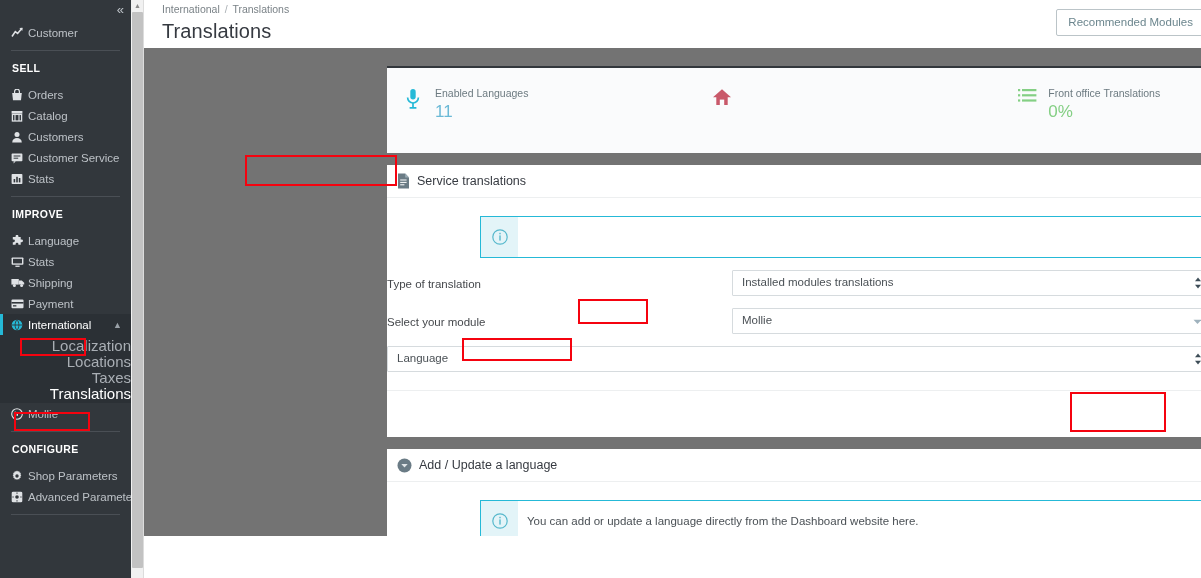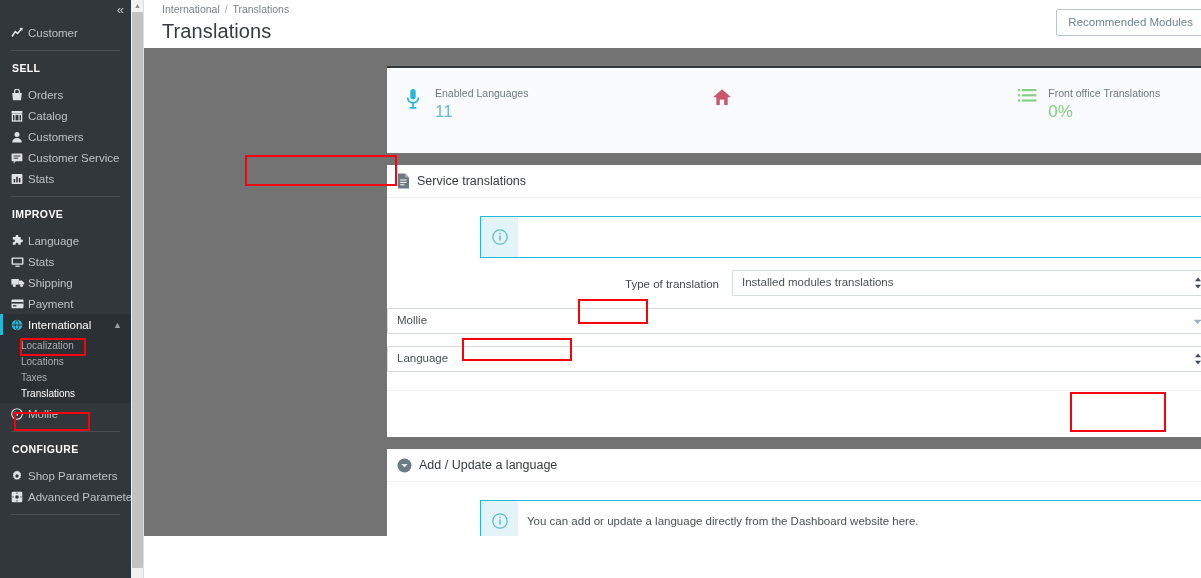--- a/index.html
+++ b/index.html
@@ -61,23 +61,23 @@
     padding-left: 12px;
     height: 20px; display: flex; align-items: center;
   }
   .nav-divider {
     height: 1px; background: #4a4f55;
     margin: 7px 11px 7px 11px;
   }
   .submenu { background: #2b3035; padding: 2px 0 2px 0; }
   .sub-item {
     height: 16px; display: flex; align-items: center;
-    padding-left: 21px;
-    font-size: 10px; color: #a9aeb4;
-    cursor: pointer; position: relative;
+    padding-left: 35px;
+    font-size: 15px; color: #a9aeb4;
+    cursor: pointer; position: relative; justify-content: flex-end;
   }
   .sub-item.current { color: #ffffff; }
   .nav-gap { height: 6px; }
 
   
   #scrollstrip {
     width: 13px; flex: 0 0 13px;
     background: #f1f1f1;
     position: relative;
     border-right: 1px solid #dcdcdc;
@@ -179,21 +179,20 @@
   }
   .alert-info.single .ai-txt { padding: 12px 10px 12px 9px; }
 
   .form-row {
     display: flex; align-items: flex-start;
     margin-top: 12px;
     padding: 0 96px 0 0;
   }
   .form-label {
     width: 345px; flex: 0 0 345px;
-    text-align: right;
     font-size: 11.5px; color: #45484c;
     padding: 7px 13px 0 0;
     line-height: 15px;
   }
   .form-ctrl { flex: 1 1 auto; position: relative; }
   .fake-select {
     height: 26px;
     border: 1px solid #d6dbde;
     background: #ffffff;
     font-size: 11.5px;
@@ -515,20 +514,21 @@
                     <svg width="8" height="12" viewBox="0 0 8 12">
                         <path d="M4 0.6 7 4.2H1z" fill="#3d4d57"></path>
                         <path d="M4 11.4 7 7.8H1z" fill="#3d4d57"></path>
                       </svg>
                   </span>
                 </div>
               </div>
             </div>
 
             <div class="form-row">
+              <div class="form-label">Select your module</div>
               <div class="form-ctrl">
                 <div class="fake-select">
                   <span>Mollie</span>
                   <span class="arrow-caret">
                     <svg width="9" height="6" viewBox="0 0 9 6">
                         <path d="M0.5 0.8 4.5 5 8.5 0.8z" fill="#9fb2bd"></path>
                       </svg>
                   </span>
                 </div>
               </div>

